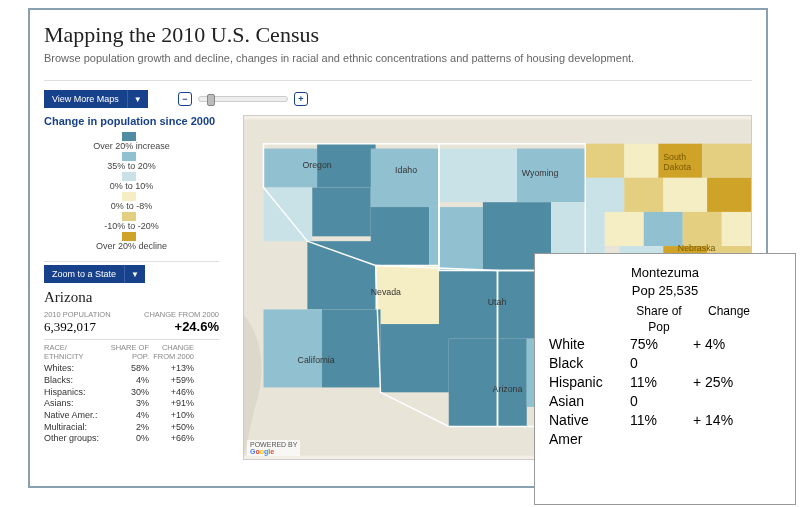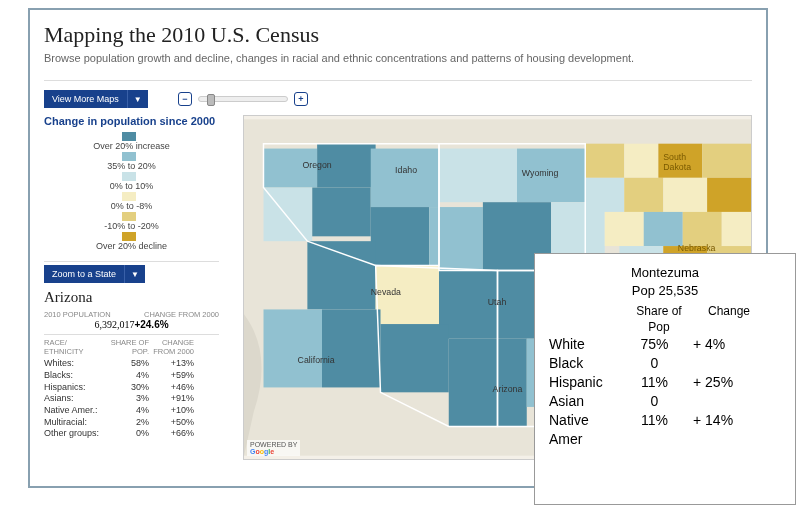--- a/index.html
+++ b/index.html
@@ -15,40 +15,40 @@
 .zoom-ico { width: 14px; height: 14px; border: 1.5px solid #18418c; border-radius: 3px; position: relative; display: flex; align-items: center; justify-content: center; font-size: 9px; color: #18418c; font-weight: bold; }
 .slider { width: 90px; height: 6px; background: #eee; border: 1px solid #ccc; border-radius: 3px; position: relative; }
 .slider-th { position: absolute; left: 8px; top: -3px; width: 8px; height: 12px; background: #bbb; border: 1px solid #888; border-radius: 2px; }
 .content { display: flex; gap: 24px; }
 .sidebar { width: 175px; flex-shrink: 0; }
 .legend-title { font-size: 11px; font-weight: bold; color: #18418c; margin-bottom: 4px; line-height: 1.2; }
 .legend-row { display: flex; align-items: center; font-size: 9px; color: #444; margin-bottom: 1px; flex-direction: column; }
 .swatch { width: 14px; height: 9px; margin-right: 5px; flex-shrink: 0; }
 .state-name { font-family: Georgia, serif; font-size: 15px; color: #222; margin-top: 6px; margin-bottom: 4px; }
 .stat-head { display: flex; justify-content: space-between; font-size: 7.5px; color: #888; }
-.stat-vals { display: flex; justify-content: center; font-size: 10px; margin-bottom: 4px; }
+.stat-vals { display: flex; justify-content: space-between; font-size: 13px; margin-bottom: 4px; }
 .stat-vals .pop { font-family: Georgia, serif; }
 .stat-vals .chg { font-weight: bold; }
 .hr2 { border-top: 1px solid #ddd; margin: 3px 0; }
 .eth-head { display: grid; grid-template-columns: 60px 45px 45px; font-size: 7.5px; color: #888; margin-bottom: 2px; }
 .eth-row { display: grid; grid-template-columns: 60px 45px 45px; font-size: 9px; color: #333; line-height: 1.3; }
 .eth-row span:nth-child(2), .eth-row span:nth-child(3), .eth-head span:nth-child(2), .eth-head span:nth-child(3) { text-align: right; }
 .map { flex: 1; height: 345px; position: relative; background: #f4f0e8; border: 1px solid #ccc; overflow: hidden; }
 .map svg { width: 100%; height: 100%; }
 .state-label { font-size: 9px; fill: #333; font-family: Arial; }
 .state-label2 { font-size: 9px; fill: #7a5a00; font-family: Arial; }
 .glogo { position: absolute; bottom: 3px; left: 3px; font-size: 7px; background: rgba(255,255,255,0.7); padding: 1px 3px; color: #555; }
 .glogo b { color: #4285f4; }
 .popup { position: absolute; right: 4px; bottom: 2px; width: 262px; height: 252px; background: #fff; border: 1px solid #999; padding: 10px 14px; font-family: Arial; font-size: 13px; line-height: 1.35; }
 .popup-title { text-align: center; }
 .popup-pop { text-align: center; margin-bottom: 4px; }
 .popup-head { display: grid; grid-template-columns: 75px 70px 70px; font-size: 12px; }
 .popup-head div:nth-child(2), .popup-head div:nth-child(3) { text-align: center; }
 .popup-row { display: grid; grid-template-columns: 75px 55px 85px; font-size: 14px; }
-.popup-row div:nth-child(2) { text-align: center; padding-left: 6px; }
+.popup-row div:nth-child(2) { text-align: left; padding-left: 6px; }
 .popup-row div:nth-child(3) { text-align: left; padding-left: 14px; }
 </style>
 </head>
 <body>
 
 <div class="frame">
   <div class="title">Mapping the 2010 U.S. Census</div>
   <div class="subtitle">Browse population growth and decline, changes in racial and ethnic concentrations and patterns of housing development.</div>
   <div class="hr"></div>
 

